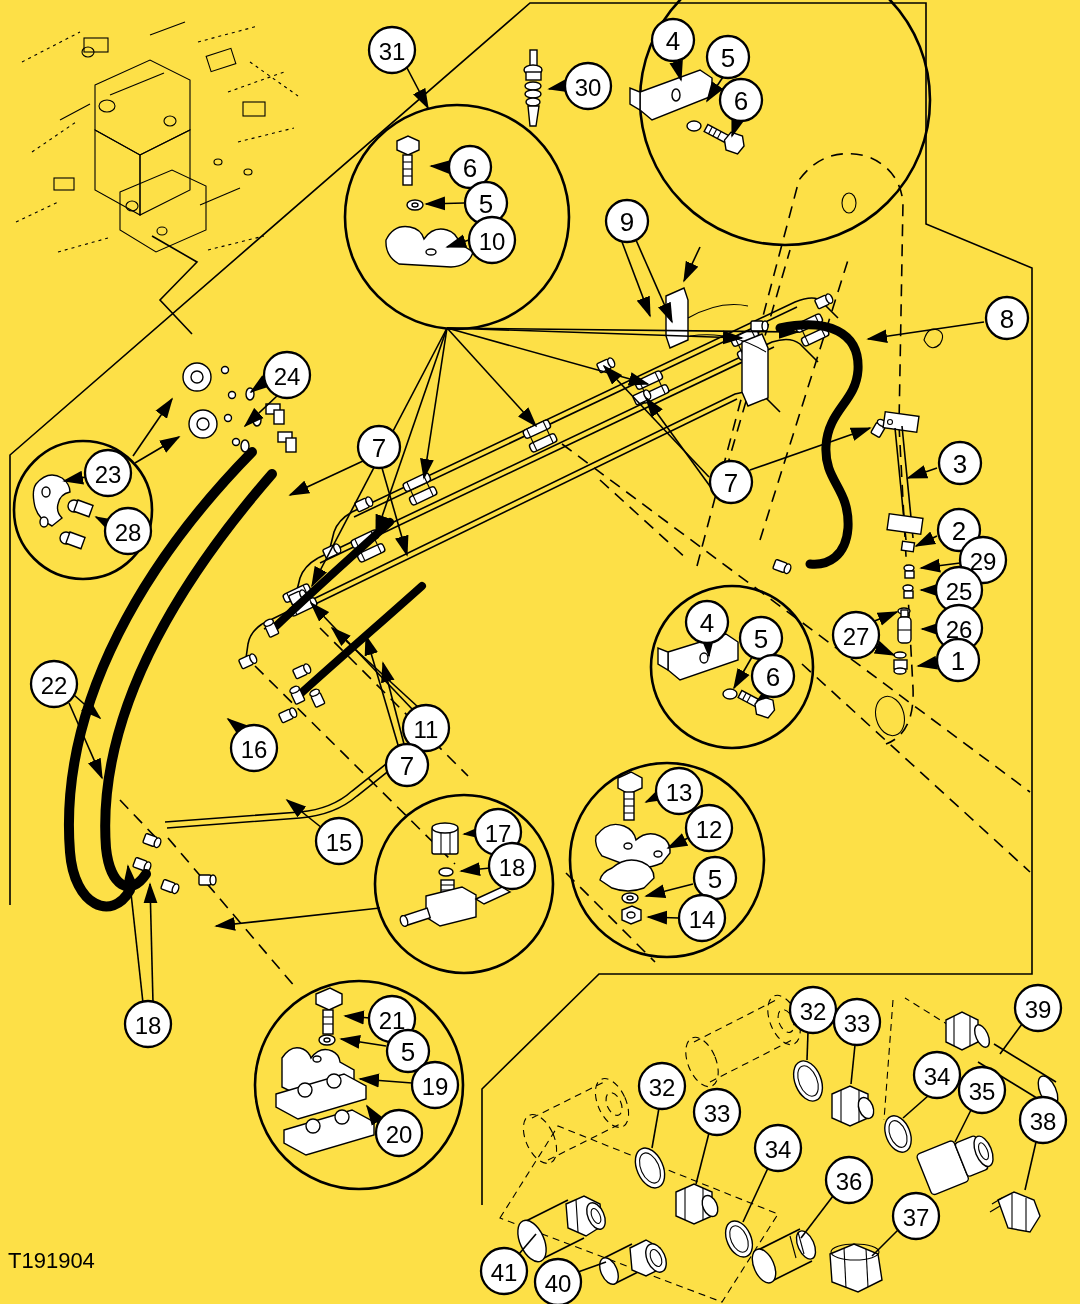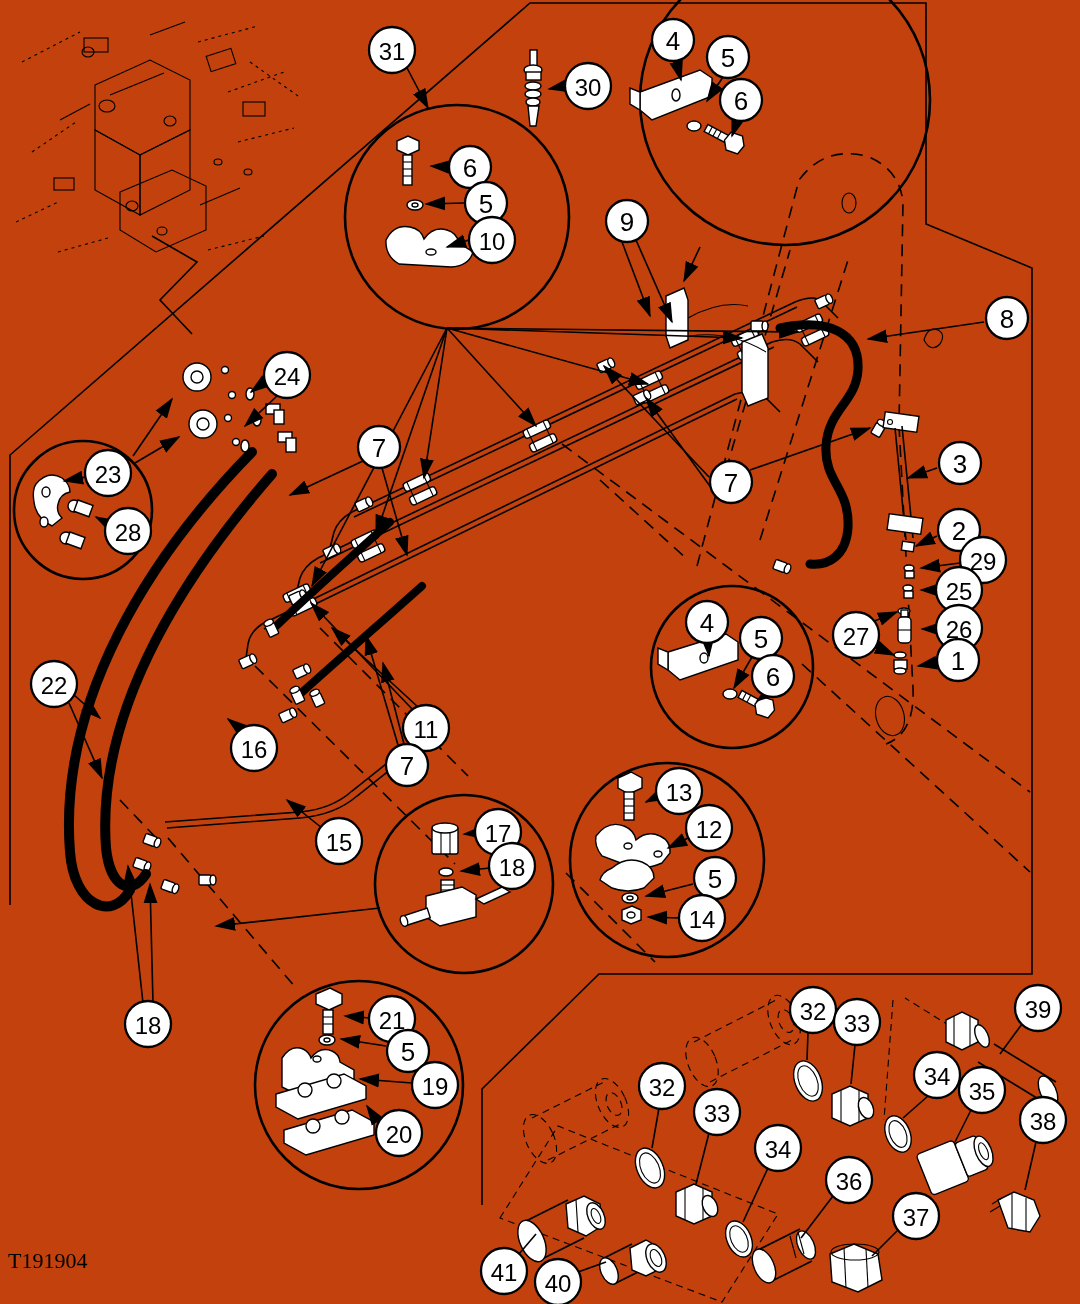--- a/index.html
+++ b/index.html
@@ -1,32 +1,32 @@
 <!DOCTYPE html>
 <html><head>
 <meta charset="utf-8">
 <style>
   html,body{margin:0;padding:0;background:#fff;}
-  .stage{position:relative;width:1080px;height:1304px;background:#c2410c;overflow:hidden;
+  .stage{position:relative;width:1080px;height:1304px;background:#fde047;overflow:hidden;
          font-family:"Liberation Sans",sans-serif;}
   .stage svg{position:absolute;left:0;top:0;}
   .ln{fill:none;stroke:#000;stroke-width:1.6;}
   .thin{fill:none;stroke:#000;stroke-width:1.1;}
   .wfill{fill:#fff;stroke:#000;stroke-width:1.4;}
   .dash{stroke-dasharray:12 8;}
   .dash2{stroke-dasharray:7 5;}
   .dash3{stroke-dasharray:3 4;}
   .hose{fill:none;stroke:#000;stroke-linecap:round;}
   .bubble{fill:#fff;stroke:#000;stroke-width:2.3;}
   .bubble-label{fill:#000;text-anchor:middle;dominant-baseline:central;
                 font-family:"Liberation Sans",sans-serif;}
   .leader{stroke:#000;stroke-width:1.6;fill:none;}
   .detailc{fill:none;stroke:#000;stroke-width:2.6;}
   .figure-id{position:absolute;left:8px;top:1248px;font-size:22px;color:#000;
-             font-family:Liberation Serif, serif;}
+             font-family:Liberation Sans, sans-serif;}
 </style>
 </head>
 <body>
 
 <div class="stage">
 <svg width="1080" height="1304" viewBox="0 0 1080 1304">
   <defs>
     <marker id="arrowhead" viewBox="0 0 12 8" refX="11" refY="4" markerWidth="13" markerHeight="9" orient="auto-start-reverse">
       <path d="M0,0 L12,4 L0,8 Z" fill="#000"></path>
     </marker>

